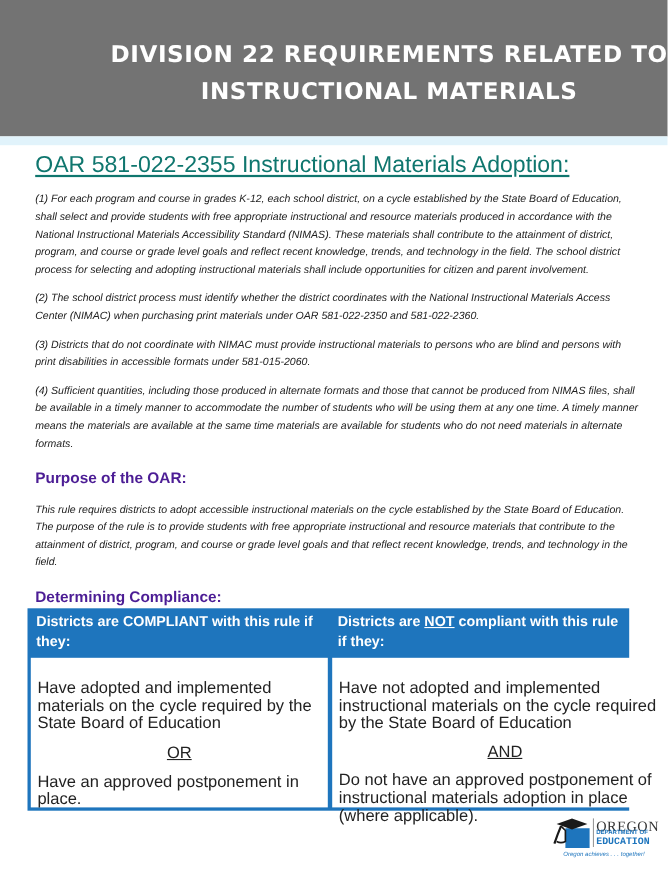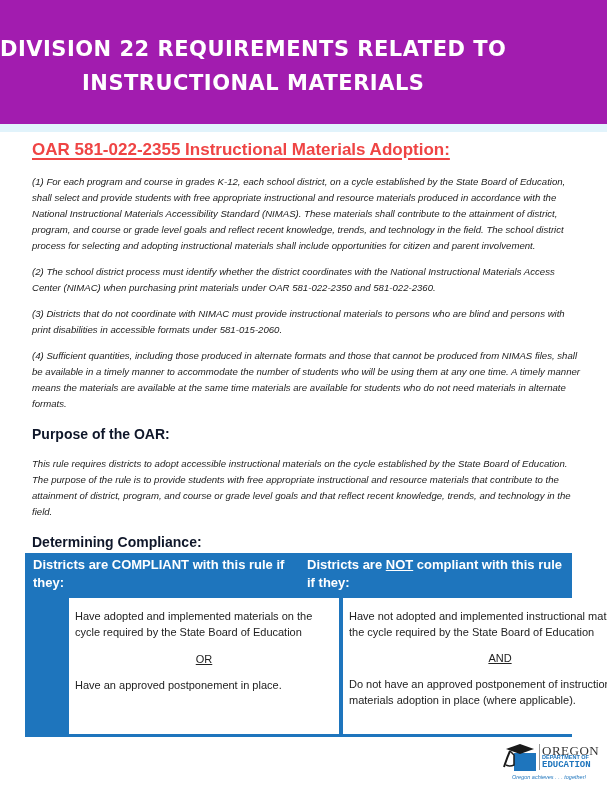--- a/index.html
+++ b/index.html
@@ -2,45 +2,45 @@
 <html><head>
   <meta charset="utf-8">
   <style>
     html, body { margin: 0; padding: 0; }
     body {
       width: 607px; height: 790px; background: #ffffff; position: relative; overflow: hidden;
       font-family: "Liberation Sans", sans-serif; color: #1a1a1a;
     }
     .banner {
       position: absolute; left: 0; top: 0; width: 607px; height: 124px;
-      background: #a21caf; display: flex; align-items: flex-start; justify-content: center; flex-direction: column;
+      background: #737373; display: flex; align-items: flex-end; justify-content: center; flex-direction: column;
     }
     .banner-title {
       color: #ffffff; font-family: "DejaVu Sans", sans-serif; font-weight: bold; font-size: 21px;
       text-align: center; line-height: 34px; letter-spacing: 0.5px; margin-top: 8px;
     }
     .strip { position: absolute; left: 0; top: 124px; width: 607px; height: 8px; background: #e1f3fb; }
     .content { position: absolute; left: 32px; top: 138px; width: 548px; }
     .h-main {
-      color: #ef4444; font-weight: bold; font-size: 17px; margin: 0; line-height: 24px;
+      color: #0f766e; font-weight: normal; font-size: 21px; margin: 0; line-height: 24px;
       text-decoration: underline; text-decoration-thickness: 2px; text-underline-offset: 3px;
     }
-    .h-sub { color: #0f172a; font-weight: bold; font-size: 14px; margin: 0; line-height: 20px; }
+    .h-sub { color: #4c1d95; font-weight: bold; font-size: 14px; margin: 0; line-height: 20px; }
     p.body { font-size: 9.6px; line-height: 16px; margin: 0; color: #222; font-style: italic; }
     .table {
       position: absolute; left: 25px; top: 553px; width: 547px; height: 184px;
       background: #1e75bd; box-sizing: border-box;
     }
     .th {
       position: absolute; top: 0; height: 44px; color: #ffffff; font-weight: bold; font-size: 13px;
       line-height: 18px; padding: 3px 5px; box-sizing: border-box;
     }
     .td {
       position: absolute; top: 45px; background: #ffffff; box-sizing: border-box;
-      font-size: 11px; line-height: 16px; padding: 10px 6px; color: #222; margin-left: 41px;
+      font-size: 15px; line-height: 16px; padding: 20px 6px; color: #222;
     }
     .center { text-align: center; text-decoration: underline; }
     .logo { position: absolute; left: 500px; top: 743px; width: 95px; height: 40px; }
     .logo-text1 { position: absolute; left: 42px; top: 0; font-family: "Liberation Serif", serif; font-size: 13px; color: #333; letter-spacing: 0.5px; }
     .logo-text2 { position: absolute; left: 42px; top: 11px; font-family: "Liberation Sans", sans-serif; font-weight: bold; font-size: 5.5px; color: #1e75bd; }
     .logo-text3 { position: absolute; left: 42px; top: 17px; font-family: Liberation Mono, monospace; font-weight: bold; font-size: 9px; color: #1e75bd; }
     .logo-tag { position: absolute; left: 12px; top: 31px; font-style: italic; font-size: 5.5px; color: #1e75bd; white-space: nowrap; }
     .logo-divider { position: absolute; left: 39px; top: 1px; width: 1px; height: 26px; background: #999; }
   </style>
 </head>

